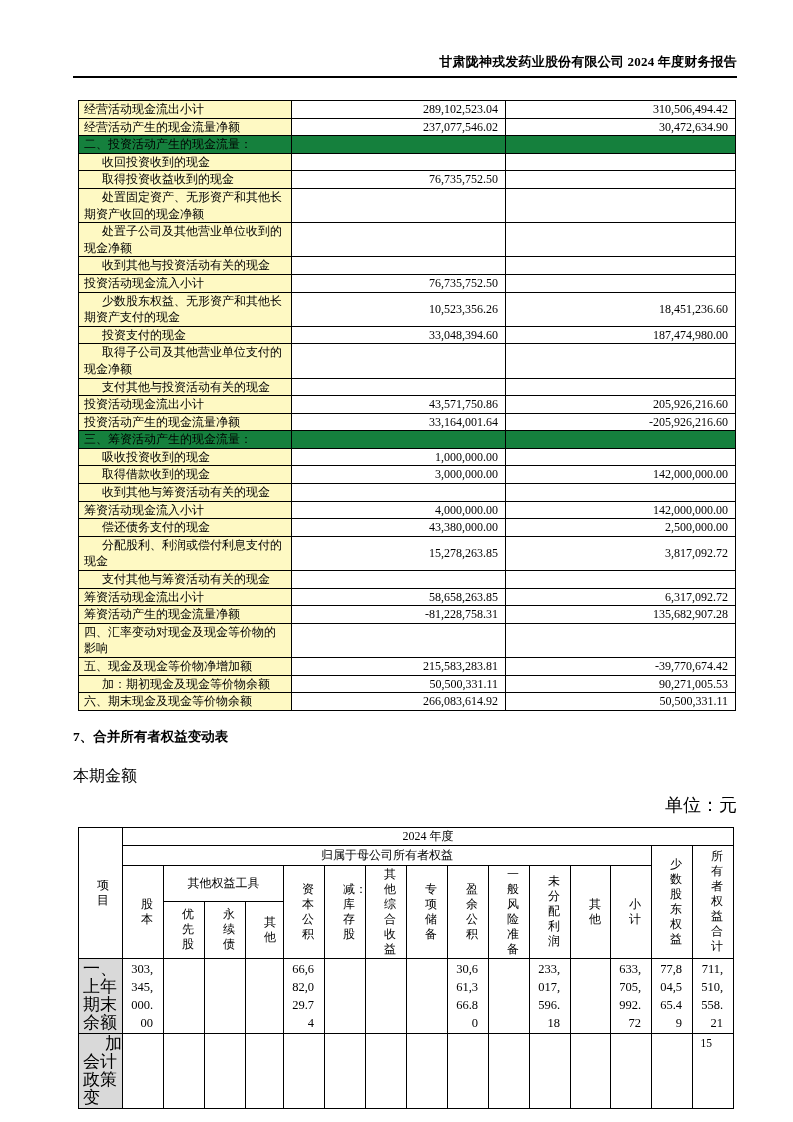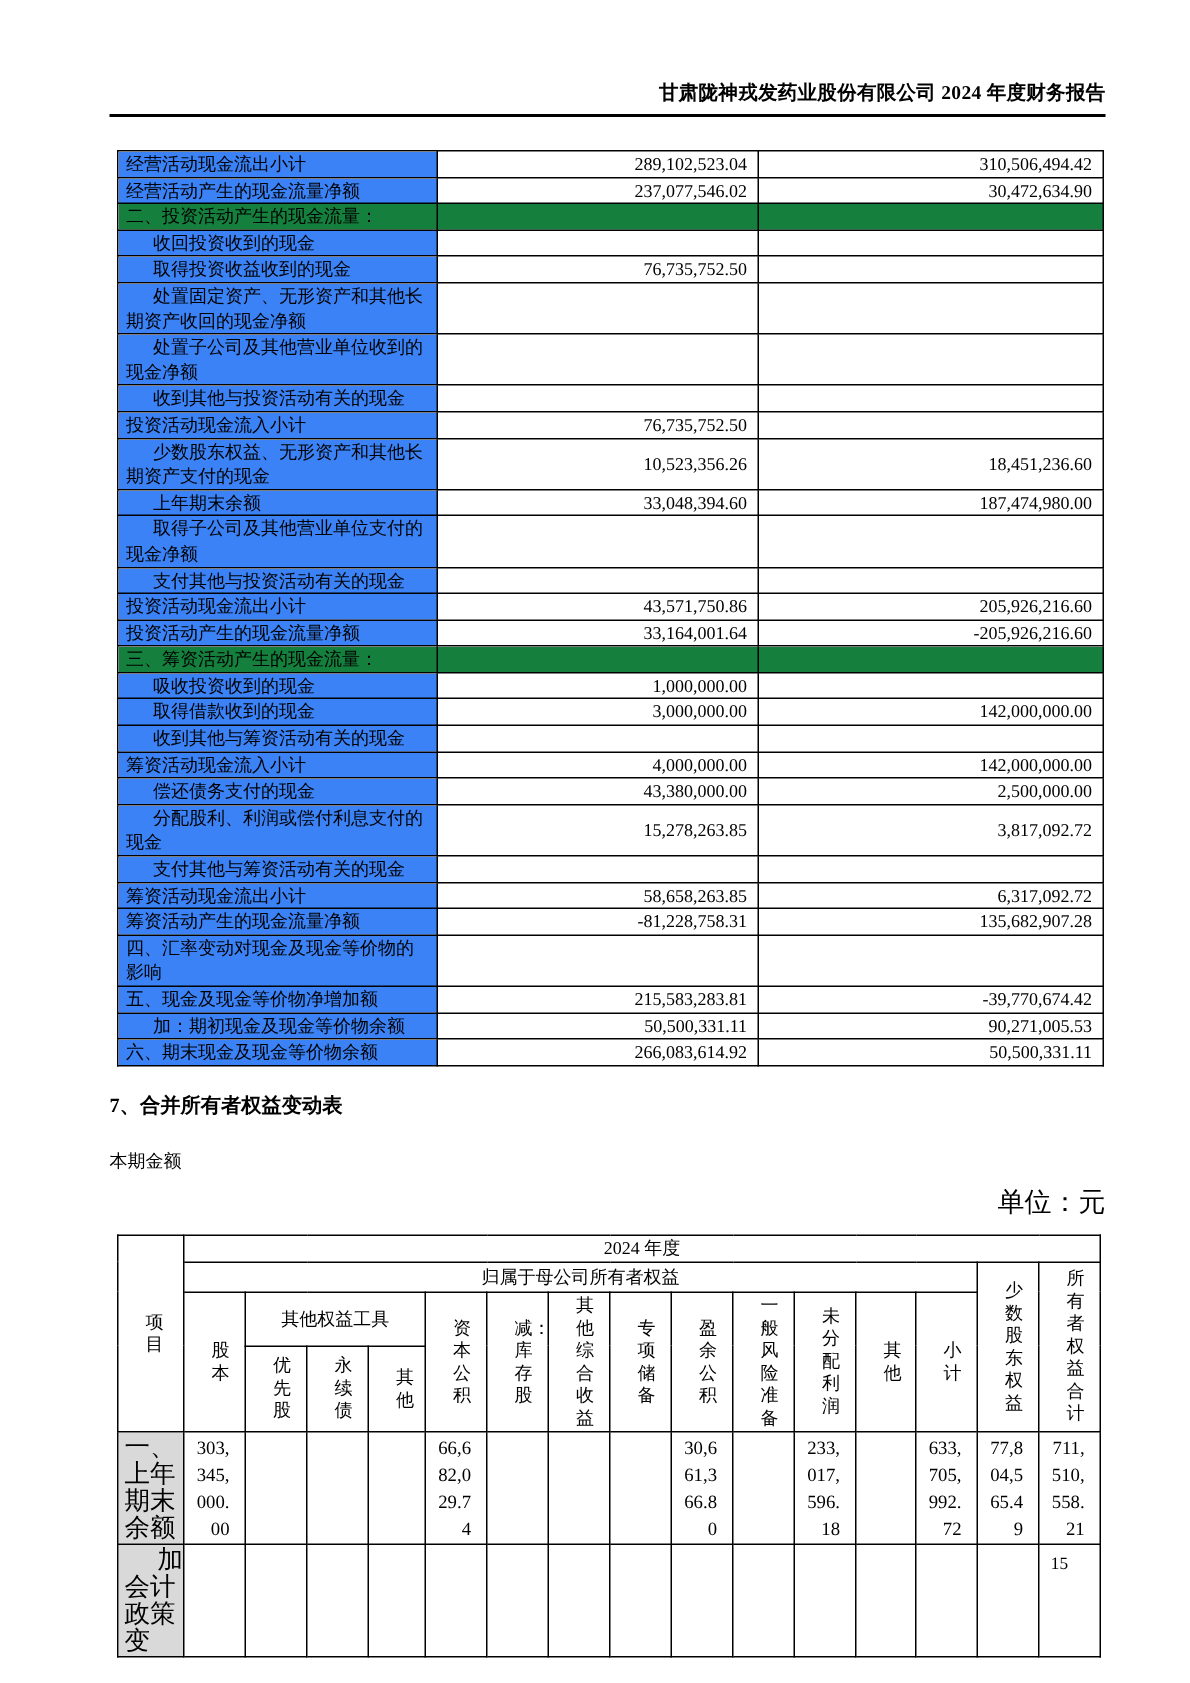--- a/index.html
+++ b/index.html
@@ -6,28 +6,28 @@
   body { width:793px; height:1122px; font-family:"Liberation Serif","DejaVu Serif",serif; color:#000; }
   .page { position:relative; width:788px; height:1122px; overflow:hidden; background:#fff; }
   .content { position:absolute; left:73px; top:53px; width:664px; }
 
   .doc-header { font-size:13px; font-weight:bold; text-align:right; letter-spacing:0.2px; }
   .rule { height:2px; background:#000; margin-top:5px; }
 
   
   table.cft { border-collapse:collapse; table-layout:fixed; width:657px; margin:22px 0 0 5px; }
   .cft td { border:1px solid #000; font-size:12px; line-height:16.6px; vertical-align:middle; padding:0; overflow:hidden; }
-  .cft td.lbl { background:#3b82f6; padding:0 6px 0 5px; }
+  .cft td.lbl { background:#fef9c3; padding:0 6px 0 5px; }
   .cft tr.ind td.lbl { text-indent:18px; }
   .cft td.num { text-align:right; padding-right:7px; }
   .cft tr.sec td { background:#15803d; }
 
   
   .sec7-title { margin-top:17px; font-size:13.5px; font-weight:bold; }
-  .period-label { margin-top:20px; font-size:12px; }
+  .period-label { margin-top:20px; font-size:16px; }
   .unit-label { margin-top:6px; font-size:18px; text-align:right; }
 
   
   table.eqt { border-collapse:collapse; table-layout:fixed; width:655px; margin:10px 0 0 5px; }
   .eqt th { border:1px solid #000; font-weight:normal; font-size:12px; line-height:15px; padding:1px 18px; text-align:center; vertical-align:middle; word-break:break-all; overflow:hidden; }
   .eqt td { border:1px solid #000; font-size:12.5px; line-height:18px; vertical-align:top; word-break:break-all; overflow:hidden; }
   .eqt td.item { background:#d9d9d9; font-size:17px; padding:1px 4px; line-height:18px;margin-left:24px; }
   .eqt td.item.ind2 { text-indent:22px; }
   .eqt td.val { text-align:right; padding:1px 10px 1px 3px; }
   .eqt tr.hr1 { height:18px; } .eqt tr.hr2 { height:20px; } .eqt tr.hr3 { height:30px; } .eqt tr.hr4 { height:33px; }
@@ -95,21 +95,21 @@
             <td class="lbl">投资活动现金流入小计</td>
             <td class="num">76,735,752.50</td>
             <td class="num"></td>
           </tr>
         <tr class="ind">
             <td class="lbl">少数股东权益、无形资产和其他长期资产支付的现金</td>
             <td class="num">10,523,356.26</td>
             <td class="num">18,451,236.60</td>
           </tr>
         <tr class="ind">
-            <td class="lbl">上年期末余额</td>
+            <td class="lbl">投资支付的现金</td>
             <td class="num">33,048,394.60</td>
             <td class="num">187,474,980.00</td>
           </tr>
         <tr class="ind">
             <td class="lbl">取得子公司及其他营业单位支付的现金净额</td>
             <td class="num"></td>
             <td class="num"></td>
           </tr>
         <tr class="ind">
             <td class="lbl">支付其他与投资活动有关的现金</td>

